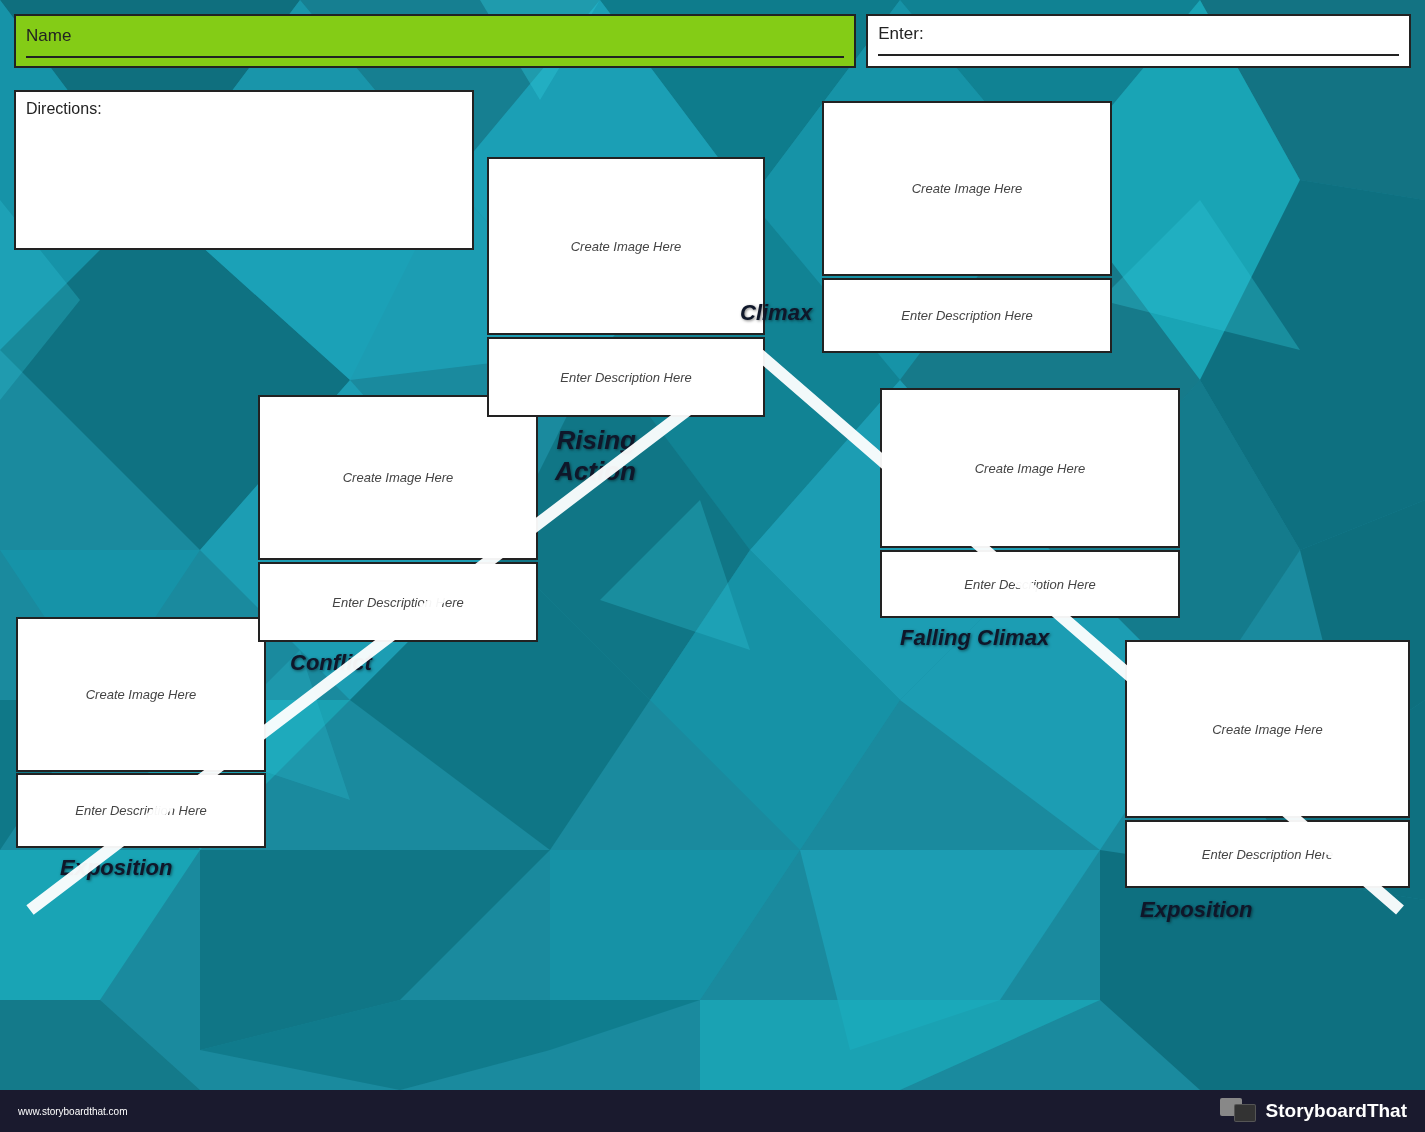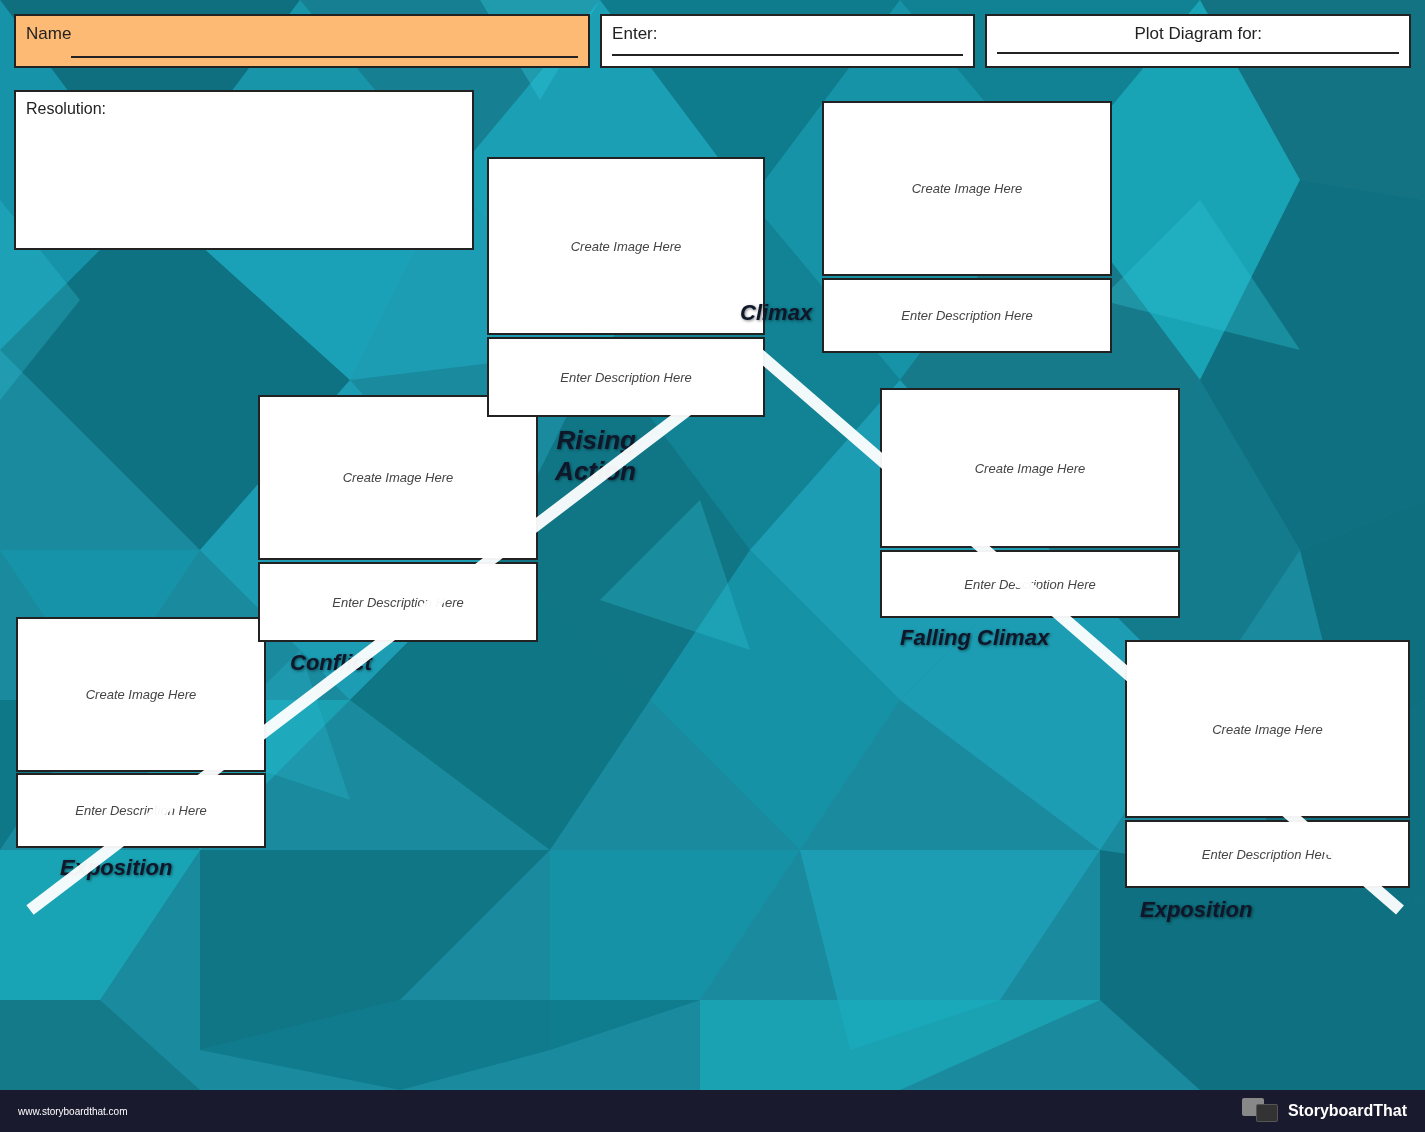--- a/index.html
+++ b/index.html
@@ -32,26 +32,26 @@
     .header-row {
       display: flex;
       flex-direction: row;
       padding: 14px 14px 8px 14px;
       gap: 10px;
       align-items: flex-start;
     }
 
     .header-name-box {
       flex: 2.2;
-      background: #fdba74;
+      background: #84cc16;
       border: 2px solid #222;
       padding: 8px 10px;
       min-height: 54px;
       display: flex;
-      flex-direction: row;
+      flex-direction: column;
       justify-content: flex-end;
     }
 
     .header-date-box {
       flex: 1.4;
       background: white;
       border: 2px solid #222;
       padding: 8px 10px;
       min-height: 54px;
     }
@@ -219,28 +219,24 @@
 
   <div class="header-row">
     <div class="header-name-box" style="position:relative;z-index:5;">
       <span class="header-label">Name</span>
       <div class="header-underline"></div>
     </div>
     <div class="header-date-box" style="position:relative;z-index:5;">
       <span class="header-label">Enter:</span>
       <div class="header-underline"></div>
     </div>
-    <div class="header-plot-box" style="position:relative;z-index:5;">
-      <span class="header-label">Plot Diagram for:</span>
-      <div class="header-underline" style="margin-top:8px;"></div>
-    </div>
   </div>
 
   <div class="directions-box" style="z-index:5;">
-    <span class="directions-label">Resolution:</span>
+    <span class="directions-label">Directions:</span>
   </div>
 
   <div class="story-box story-box-image" style="left:16px; top:617px; width:250px; height:155px; z-index:5;">
     <span class="box-text">Create Image Here</span>
   </div>
 
   <div class="story-box story-box-desc" style="left:16px; top:773px; width:250px; height:75px; z-index:5;">
     <span class="box-text">Enter Description Here</span>
   </div>
 
@@ -309,17 +305,17 @@
   </div>
 
   <div class="footer">
     <span class="footer-url">www.storyboardthat.com</span>
     <div class="footer-brand">
       <svg width="38" height="26" viewBox="0 0 38 26">
         <rect x="0" y="0" width="22" height="18" rx="2" fill="#888"></rect>
         <rect x="14" y="6" width="22" height="18" rx="2" fill="#555"></rect>
         <rect x="15" y="7" width="20" height="16" rx="1" fill="#333"></rect>
       </svg>
-      <span style="color:white;font-size:16px;font-weight:bold;">StoryboardThat</span>
+      <span style="color:white;font-size:19px;font-weight:bold;">StoryboardThat</span>
     </div>
   </div>
 
 </div>
 
 </body></html>

